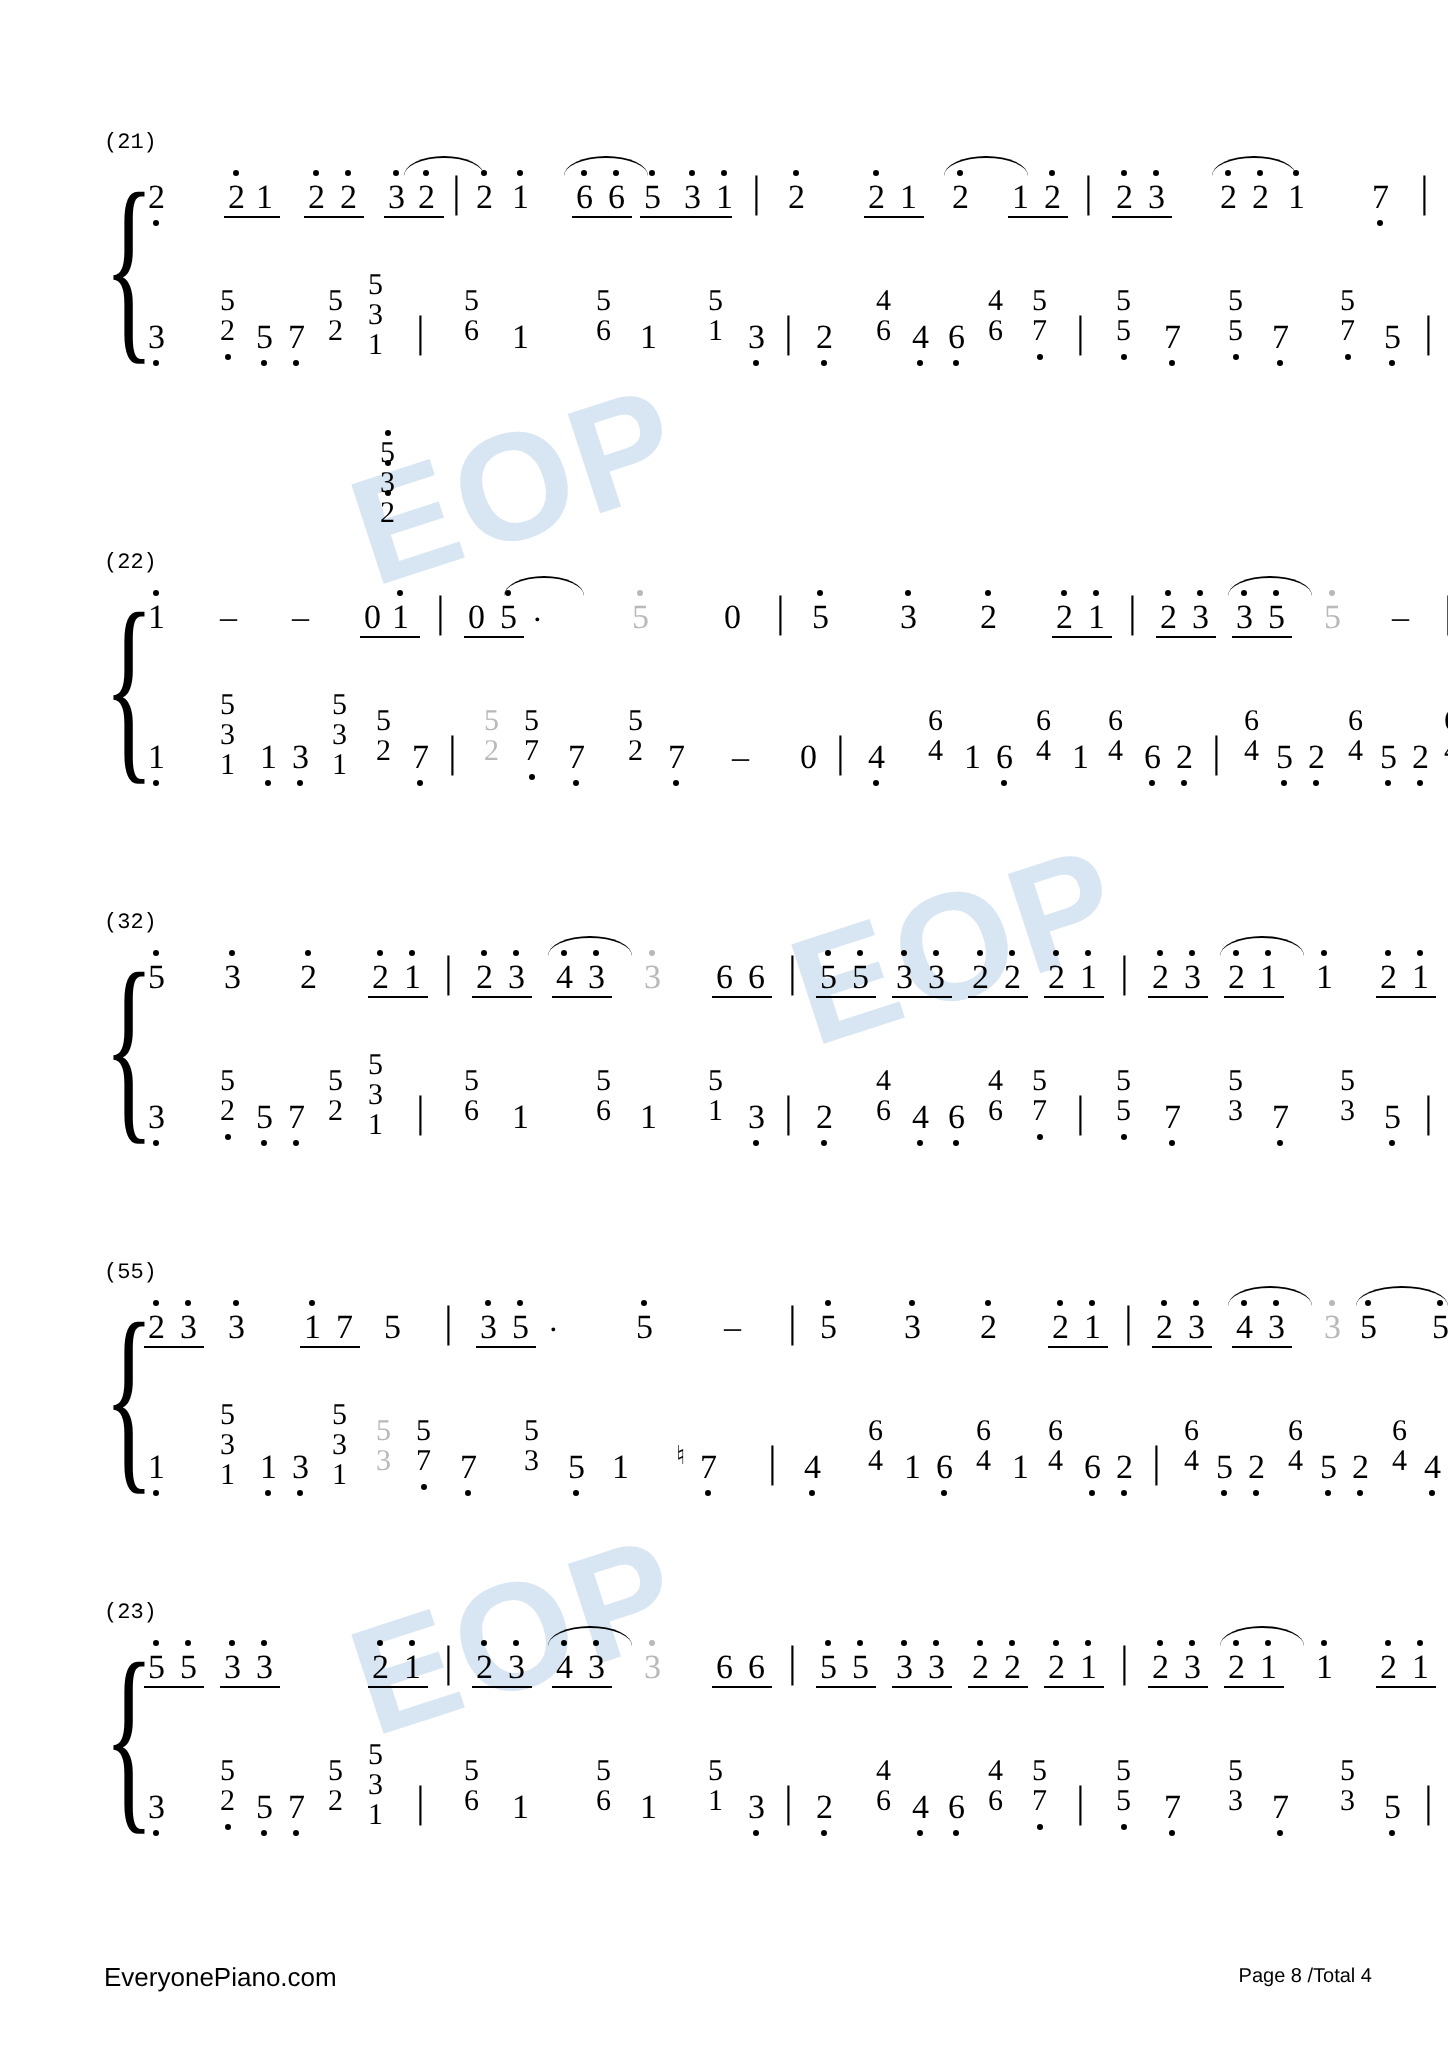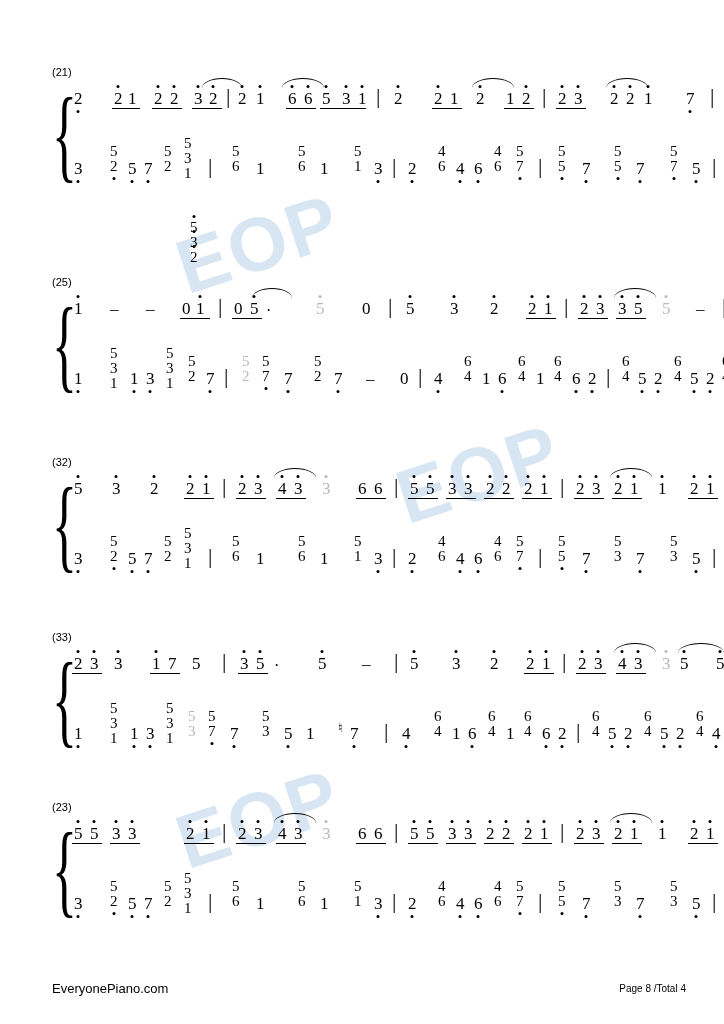--- a/index.html
+++ b/index.html
@@ -41,21 +41,21 @@
     position: absolute;
     left: 0;
     width: 724px;
     z-index: 2;
   }
   .sys-number {
     position: absolute;
     left: 52px;
     top: -14px;
     font-size: 11px;
-    font-family: Liberation Sans, sans-serif;
+    font-family: Liberation Mono, monospace;
   }
   .brace {
     position: absolute;
     left: 52px;
     top: 2px;
     font-size: 104px;
     line-height: 104px;
     font-family: "Liberation Serif", serif;
     color: #000;
     transform: scaleX(0.5);
@@ -271,21 +271,21 @@
       <span class="chord" style="left:604px;top:6px;">
           <div>5</div>
           <div>7<i class="dotd"></i></div>
         </span>
       <span class="tok" style="left:626px;top:22px;">5<i class="dotd"></i></span>
       <span class="bar" style="left:646px;top:19px;">|</span>
     </div>
   </div>
 
   <div class="system" style="top:290px;">
-    <div class="sys-number">(25)</div>
+    <div class="sys-number">(22)</div>
     <div class="brace">{</div>
 
     <div class="chord" style="left:190px;top:-70px;font-size:15px;">
       <div>5<i class="dotu"></i><i class="dotu2"></i></div>
       <div>3<i class="dotu"></i><i class="dotu2"></i></div>
       <div>2<i class="dotu"></i><i class="dotu2"></i></div>
     </div>
 
     <div class="staff-row upper">
       <span class="tok" style="left:8px;top:10px;">1<i class="dotu"></i></span>
@@ -512,21 +512,21 @@
       <span class="chord" style="left:604px;top:6px;">
           <div>5</div>
           <div>3</div>
         </span>
       <span class="tok" style="left:626px;top:22px;">5<i class="dotd"></i></span>
       <span class="bar" style="left:646px;top:19px;">|</span>
     </div>
   </div>
 
   <div class="system" style="top:645px;">
-    <div class="sys-number">(33)</div>
+    <div class="sys-number">(55)</div>
     <div class="brace">{</div>
 
     <div class="staff-row upper">
       <span class="tok" style="left:8px;top:10px;">2<i class="dotu"></i></span>
       <span class="tok" style="left:24px;top:10px;">3<i class="dotu"></i></span>
       <span class="beam1" style="left:6px;width:30px;top:28px;"></span>
       <span class="tok" style="left:48px;top:10px;">3<i class="dotu"></i></span>
       <span class="tok" style="left:86px;top:10px;">1<i class="dotu"></i></span>
       <span class="tok" style="left:102px;top:10px;">7</span>
       <span class="beam1" style="left:84px;width:30px;top:28px;"></span>

